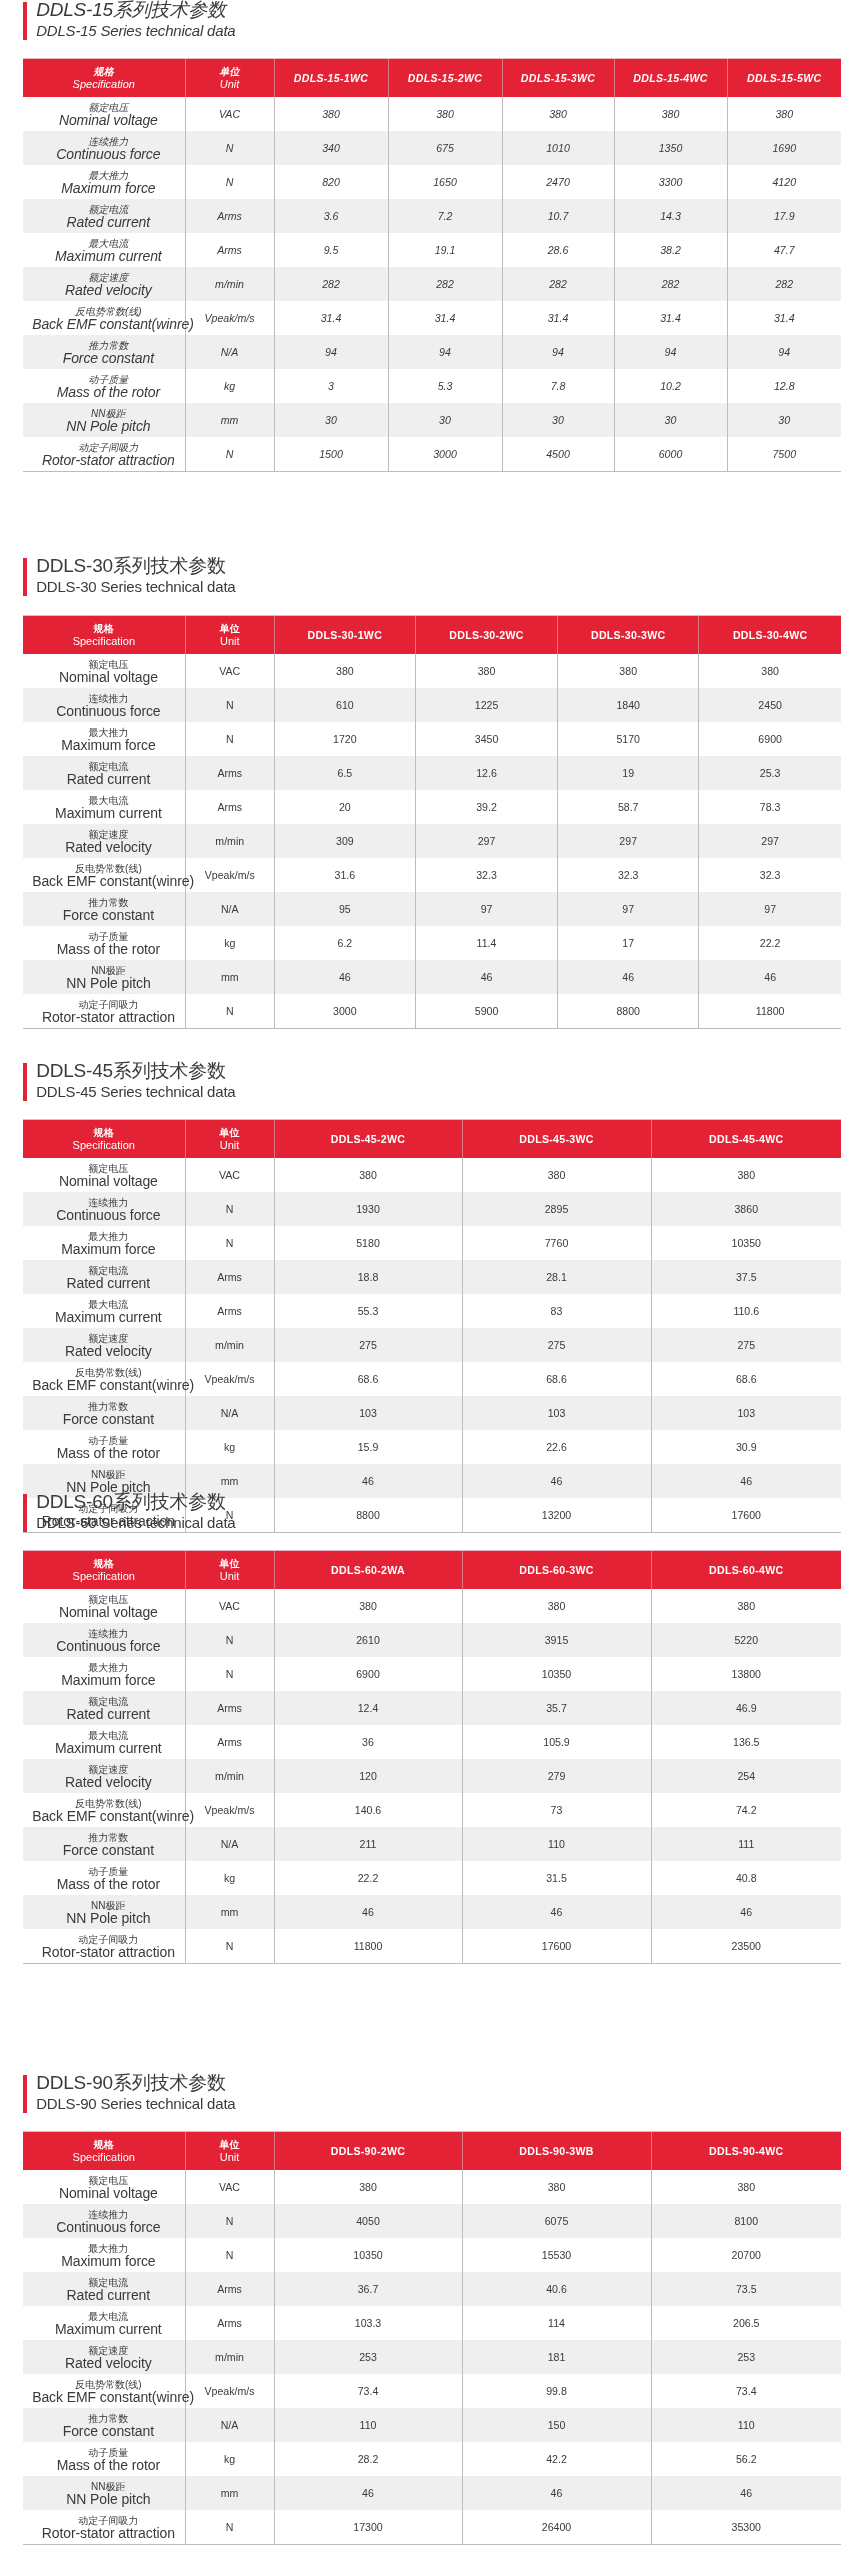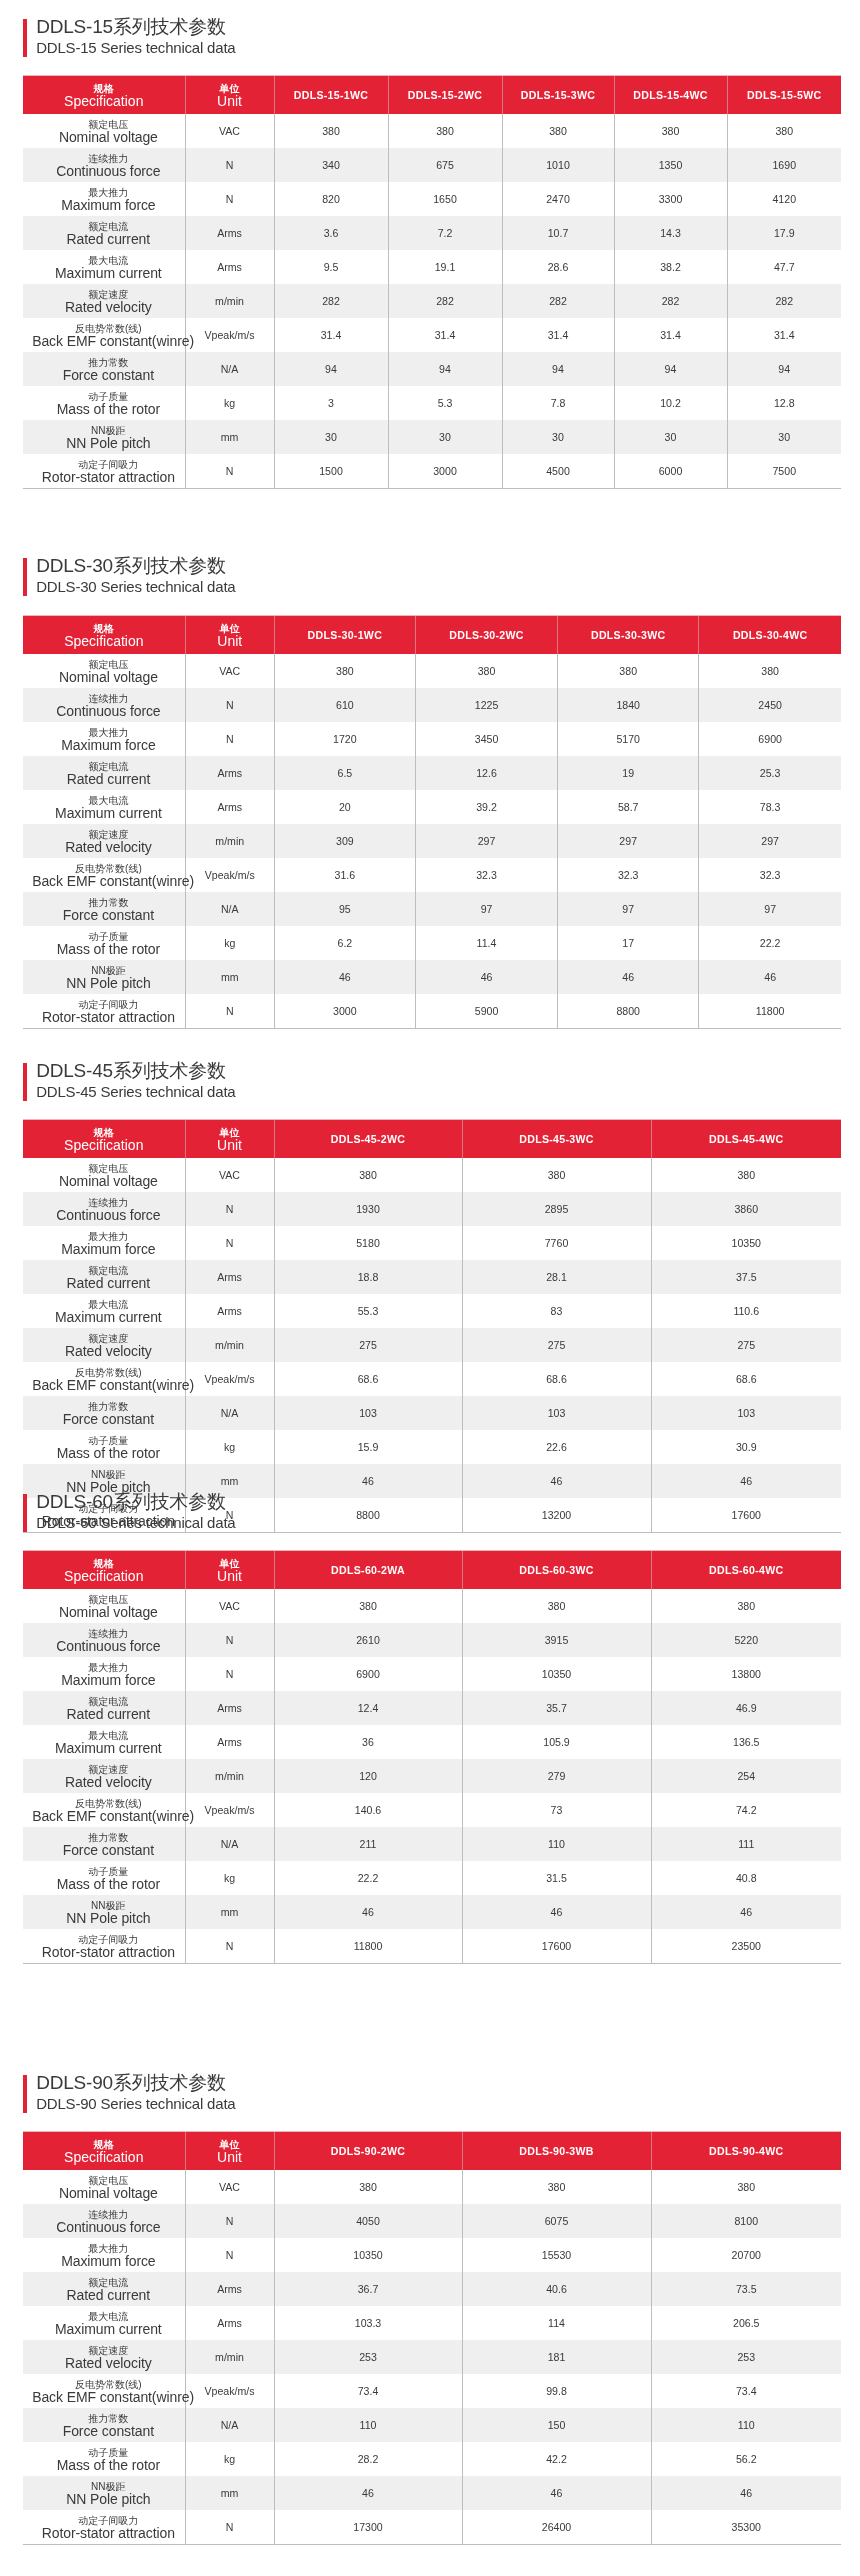--- a/index.html
+++ b/index.html
@@ -8,34 +8,34 @@
   .section { position: absolute; left: 23px; width: 818px; }
   .title-block { position: relative; height: 38px; }
   .accent-bar { position: absolute; left: 0; top: 0; width: 4px; height: 38px; background: #e32235; }
   .title-cn { position: absolute; left: 13.2px; top: -2.6px; font-size: 19px; line-height: 22.5px; color: #3a3a3a; white-space: nowrap; letter-spacing: -0.2px; }
   .title-en { position: absolute; left: 13.2px; top: 20px; font-size: 15px; line-height: 18.5px; color: #3a3a3a; white-space: nowrap; letter-spacing: -0.2px; }
   table.spec { position: absolute; left: 0; border-collapse: collapse; table-layout: fixed; width: 818px; }
   table.spec th { background: #e32235; color: #ffffff; height: 38px; padding: 0; text-align: center; vertical-align: middle;
                   border-left: 0.7px solid #d97a83; border-top: 1.3px solid #e8b5ba; font-weight: bold; font-size: 10.6px; letter-spacing: 0.3px; }
   table.spec th:first-child { border-left: none; }
   table.spec th .hcn { display: block; font-size: 10px; line-height: 13.2px; font-weight: bold; }
-  table.spec th .hen { display: block; font-size: 14px; line-height: 13.2px; font-weight: normal; letter-spacing: 0; }
+  table.spec th .hen { display: block; font-size: 11px; line-height: 13.2px; font-weight: normal; letter-spacing: 0; }
   table.spec td { height: 34px; padding: 0; text-align: center; vertical-align: middle; font-size: 10.6px; color: #3a3a3a;
                   border-left: 0.7px solid #bdbdbd; }
   table.spec td:first-child { border-left: none; text-align: center; padding-left: 9.2px; }
   table.spec tr.alt td { background: #efefef; }
   table.spec tr:last-child td { border-bottom: 1.3px solid #bdbdbd; }
   .pcn { display: block; font-size: 10px; line-height: 13.2px; color: #3a3a3a; }
   .pen { display: block; font-size: 14px; line-height: 13.2px; color: #3a3a3a; white-space: nowrap; letter-spacing: -0.1px; }
 </style>
 </head>
 <body>
 
 <div id="root">
-    <section class="section" style="top: 19px;">
+    <section class="section" style="top: 2px; font-style: italic;">
       <div class="title-block">
         <div class="accent-bar"></div>
         <div class="title-cn">DDLS-15系列技术参数</div>
         <div class="title-en">DDLS-15 Series technical data</div>
       </div>
       <table class="spec" style="top:56px">
         <colgroup>
           <col style="width:162px">
           <col style="width:89px">
           <col style="width:114px">

